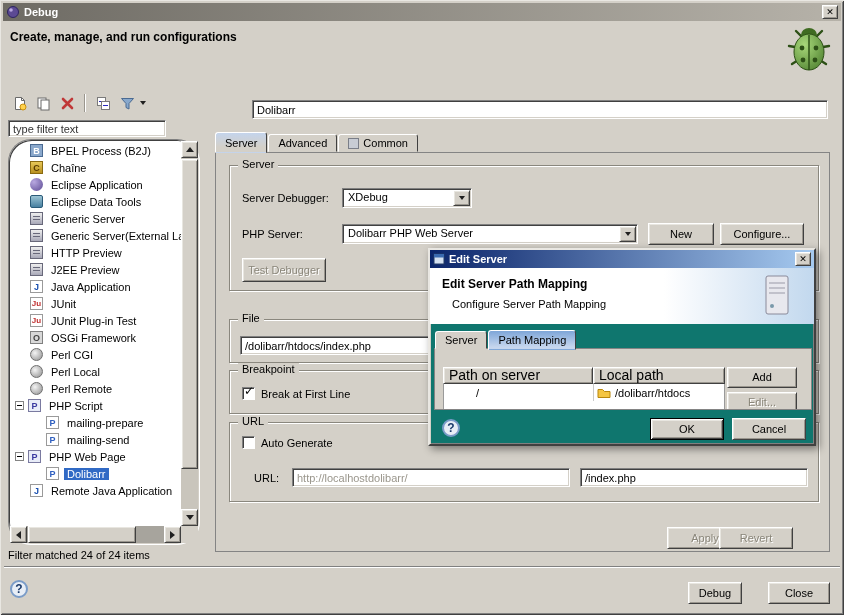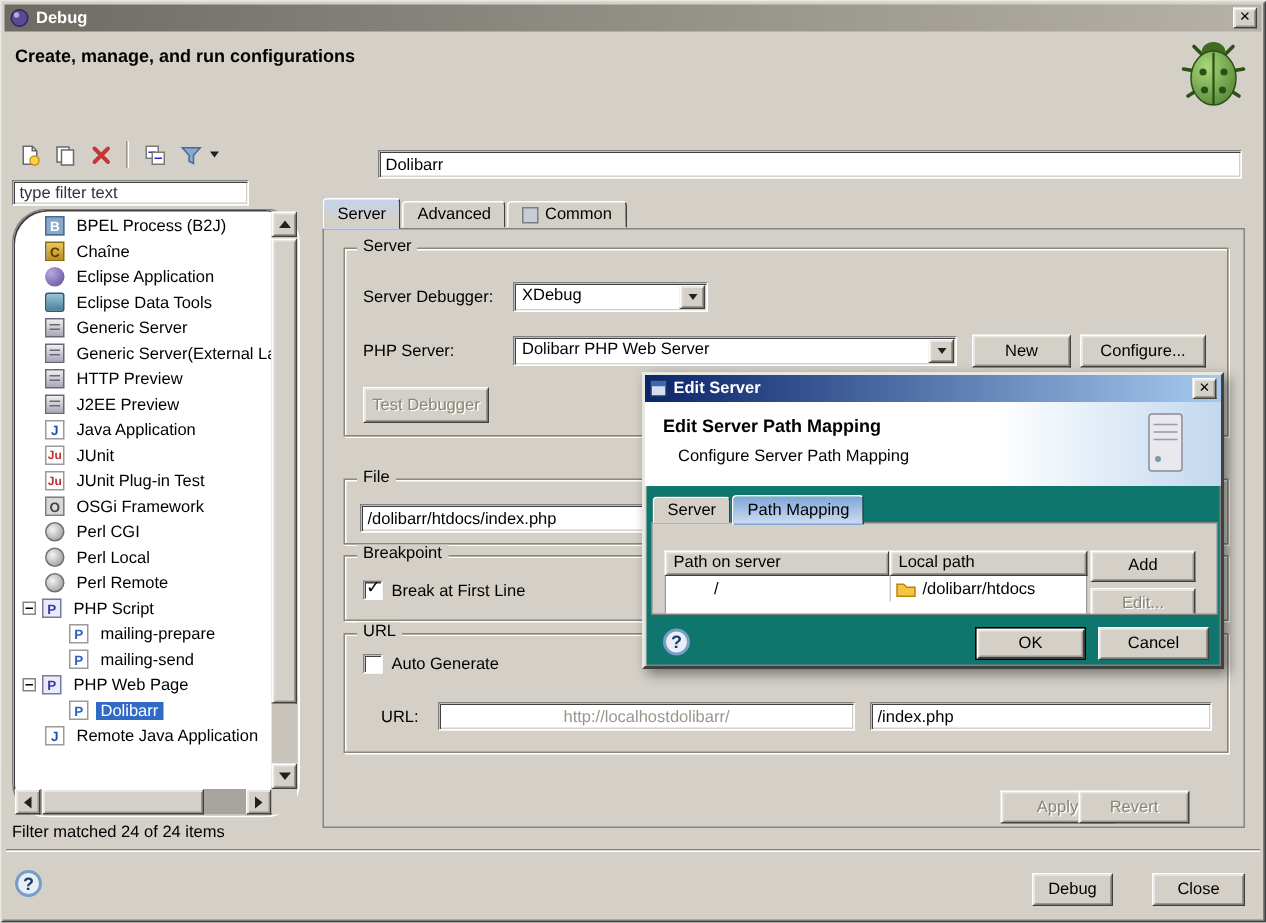--- a/index.html
+++ b/index.html
@@ -29,21 +29,21 @@
   .raised, .btn, .sb-btn, .th {
     background:#d4d0c8; border:1px solid; border-color:#fff #404040 #404040 #fff;
     box-shadow: inset 1px 1px 0 #e8e6e0, inset -1px -1px 0 #9a968e; }
   .btn { position:absolute; text-align:center; font:11px "Liberation Sans",sans-serif; line-height:20px; cursor:default; white-space:nowrap; }
   .btn.dis { color:#8a867a; text-shadow:1px 1px 0 #fff; }
   .btn.default { border-color:#000; box-shadow: inset 1px 1px 0 #fff, inset -1px -1px 0 #404040, inset 2px 2px 0 #e8e6e0, inset -2px -2px 0 #9a968e; }
 
   .field, .sunken { background:#fff; border:1px solid; border-color:#808080 #fff #fff #808080;
     box-shadow: inset 1px 1px 0 #404040, inset -1px -1px 0 #d4d0c8; }
   input.field { position:absolute; font:11px "Liberation Sans",sans-serif; padding:1px 4px; outline:none; color:#000; }
-  input.field.dim { color:#9a968c;text-align:center; }
+  input.field.dim { color:#9a968c; }
   input.field::placeholder { color:#333; opacity:1; }
 
   .combo { position:absolute; background:#ffffff; border:1px solid; border-color:#808080 #fff #fff #808080;
            box-shadow: inset 1px 1px 0 #404040, inset -1px -1px 0 #d4d0c8; }
   .combo-text { position:absolute; left:5px; top:2px; right:20px; white-space:nowrap; overflow:hidden; }
   .combo-btn { position:absolute; right:1px; top:1px; bottom:1px; width:17px; background:#d4d0c8;
                border:1px solid; border-color:#fff #404040 #404040 #fff;
                box-shadow: inset 1px 1px 0 #e8e6e0, inset -1px -1px 0 #9a968e;
                display:flex; align-items:center; justify-content:center; }
   .tri-down { width:0; height:0; border:3px solid transparent; border-top:4px solid #202020; margin-top:3px; }
@@ -130,21 +130,21 @@
             background:linear-gradient(to right,#0a246a,#a6caf0); display:flex; align-items:center; padding:0 3px; }
   .dbanner { position:absolute; left:0; top:18px; right:0; height:56px; background:#fff; overflow:hidden; }
   .dgrad { position:absolute; right:0; top:0; bottom:0; width:150px; background:linear-gradient(to right, rgba(207,224,242,0), #c2d8ee); }
   .dhead { position:absolute; left:12px; top:9px; font-weight:bold; font-size:12px; }
   .dsub { position:absolute; left:22px; top:30px; }
   .dserver { position:absolute; right:24px; top:6px; }
   .dtabs { position:absolute; left:5px; top:78px; }
   .dcontent { position:absolute; left:4px; top:98px; width:378px; height:62px; border:1px solid #848484; background:#d4d0c8; overflow:hidden; }
   .mtable { position:absolute; left:8px; top:18px; width:282px; }
   .thr { display:flex; }
-  .th { height:17px; line-height:15px; padding-left:5px; font-size:11px; text-align:left; overflow:hidden; white-space:nowrap; }
+  .th { height:17px; line-height:15px; padding-left:5px; font-size:14px; text-align:left; overflow:hidden; white-space:nowrap; }
   .tbody { background:#fff; border-left:1px solid #9a9a9a; border-right:1px solid #9a9a9a; border-bottom:1px solid #9a9a9a; height:26px; }
   .trowd { display:flex; height:17px; align-items:center; }
   .tc1 { width:149px; padding-left:32px; }
   .tc2 { width:131px; border-left:1px solid #c9c9c9; display:flex; align-items:center; gap:4px; padding-left:3px; height:17px; }
 </style>
 </head>
 <body>
 
 <div class="win">
 

